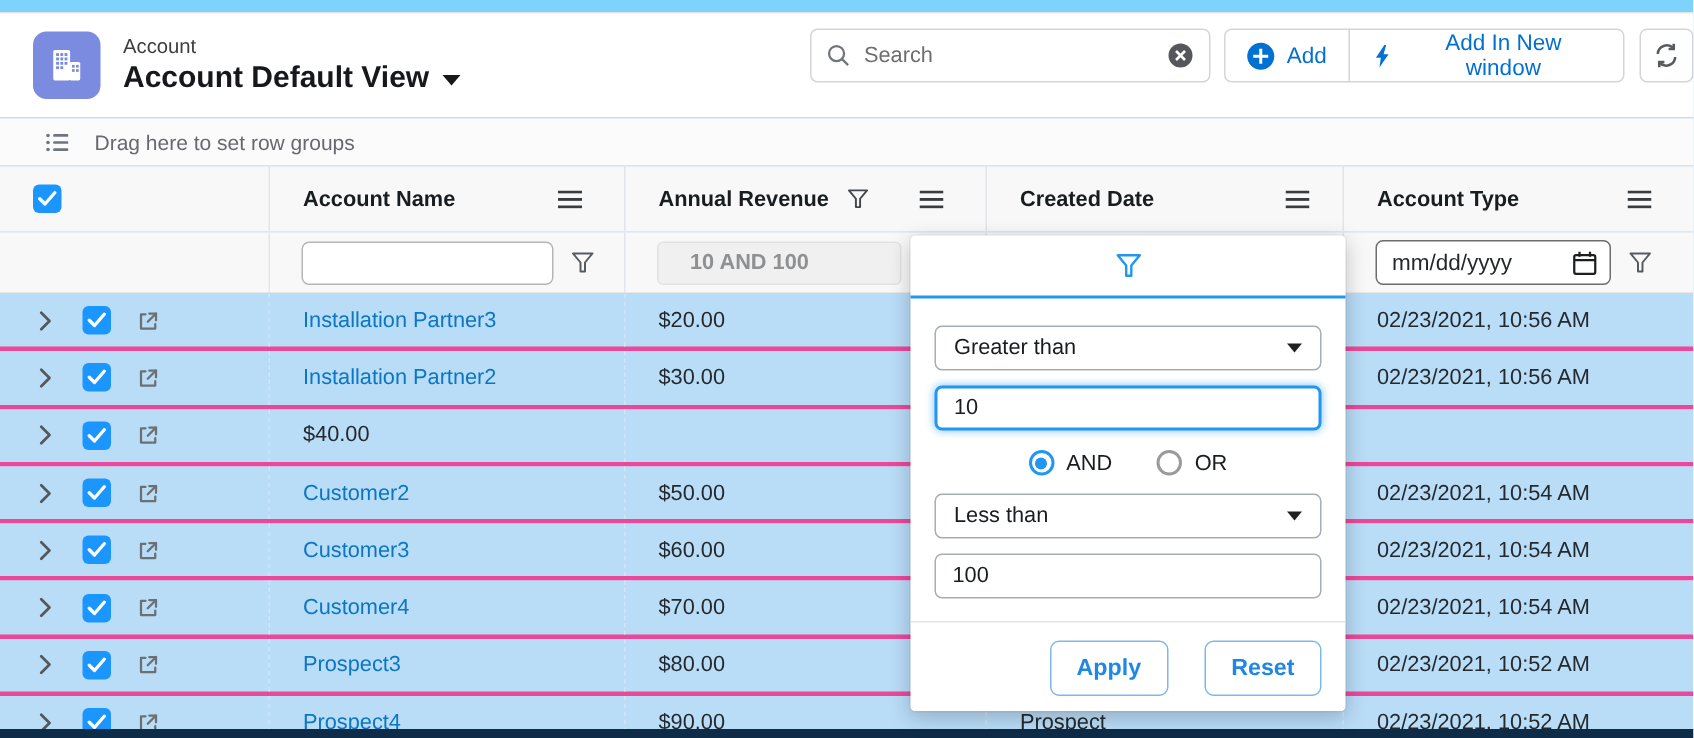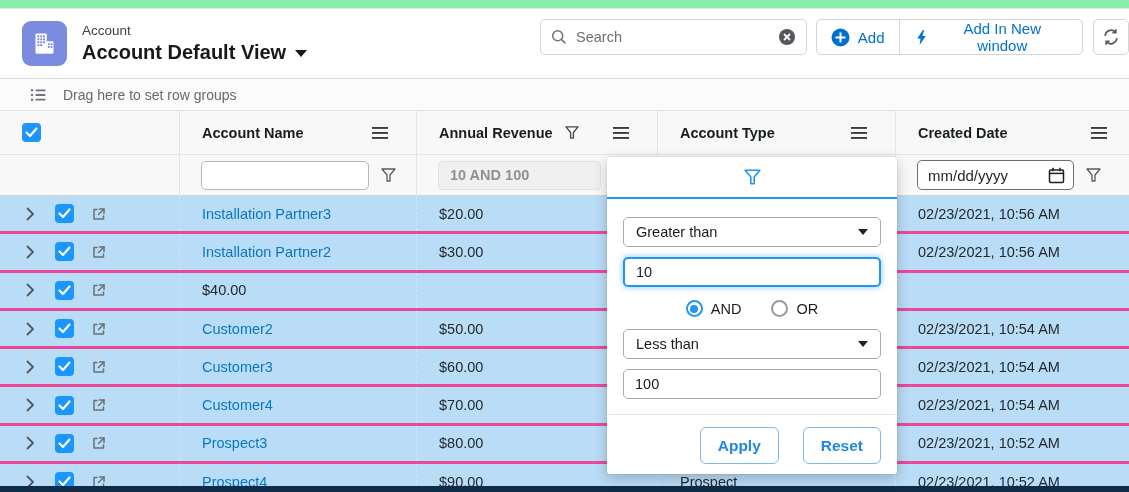--- a/index.html
+++ b/index.html
@@ -1,18 +1,18 @@
 <!DOCTYPE html>
 <html><head>
 <meta charset="utf-8">
 <style>
   * { margin:0; padding:0; box-sizing:border-box; }
   html,body { width:1129px; height:492px; background:#fff; overflow:hidden;
     font-family:"Liberation Sans", sans-serif; }
-  #screen { position:relative; width:1129px; height:349px; background:#86efac; }
+  #screen { position:relative; width:1129px; height:349px; background:#7dd3fc; }
 
   
   .app-header { position:absolute; left:0; top:8px; width:1129px; height:71px;
     background:#fff; border-top:1px solid #e4e4e4; border-bottom:1px solid #d8d8d8;
     display:flex; align-items:center; }
   .entity { display:flex; align-items:center; margin-left:22px; }
   .entity-icon { width:45px; height:45px; border-radius:9px; background:#7a8be0;
     display:flex; align-items:center; justify-content:center; }
   .entity-text { margin-left:15px; }
   .entity-label { font-size:13.5px; color:#3e3e3c; line-height:17px; }
@@ -58,21 +58,21 @@
   .fcell:last-child { border-right:none;justify-content:space-between; }
 
   .checkbox { width:19px; height:19px; border-radius:4px; background:#1b96ff;
     display:flex; align-items:center; justify-content:center; cursor:pointer; }
   .head-checkbox { margin-left:0px; }
 
   .text-filter-input { width:168px; height:29px; border:1px solid #b6b6b6; border-radius:5px;
     background:#fff; outline:none; font-size:14px; padding:0 8px; font-family:"Liberation Sans", sans-serif; }
   .filter-funnel { margin-left:auto; margin-right:6px; }
   .summary-box { width:163px; height:29px; background:#f0f0f0; border:1px solid #e2e2e2; border-radius:4px;
-    font-size:14.5px; font-weight:bold; color:#8f9092; display:flex; align-items:center; padding-left:11px; }
+    font-size:14.5px; font-weight:bold; color:#8f9092; display:flex; align-items:center; padding-left:21px; }
   .date-input { width:157px; height:30px; border:1px solid #6d6d6d; border-radius:5px; background:#fff;
     display:flex; align-items:center; padding:0 8px 0 10px; cursor:text; }
   .date-text { width:92px; overflow:hidden; white-space:nowrap; font-size:15px; color:#24292e; }
   .date-input svg { margin-left:auto; }
 
   .rows-viewport { position:absolute; left:0; top:196px; width:1129px; height:290px; overflow:hidden; background:#fff; }
   .grid-row { width:1129px; height:38.3px; background:#b9dcf7; border-bottom:3px solid #ec4899; }
   .cell { display:flex; align-items:center; border-right:1px dashed #cfe6f8; overflow:hidden; }
   .cell:last-child { border-right:none; }
   .cell.controls { padding-left:26px; }
@@ -222,30 +222,30 @@
       <svg class="head-funnel" width="14" height="13" viewBox="0 0 15 14" fill="none" stroke="#44484c" stroke-width="1.4" stroke-linejoin="round">
         <path d="M1 1 h13 l-5 6 v6 h-3 V7 Z"></path>
       </svg>
       <svg class="menu-icon" width="16" height="12" viewBox="0 0 16 12" fill="#393d40">
         <rect y="0" width="16" height="1.9"></rect>
           <rect y="5" width="16" height="1.9"></rect>
           <rect y="10" width="16" height="1.9"></rect>
       </svg>
     </div>
     <div class="hcell">
-      <span class="hlabel">Account Type</span>
-      <svg class="menu-icon" width="16" height="12" viewBox="0 0 16 12" fill="#393d40">
+      <span class="hlabel">Created Date</span>
+      <svg class="menu-icon" width="16" height="12" viewBox="0 0 16 12" fill="#393d40" style="margin-right:22px;">
         <rect y="0" width="16" height="1.9"></rect>
           <rect y="5" width="16" height="1.9"></rect>
           <rect y="10" width="16" height="1.9"></rect>
       </svg>
     </div>
     <div class="hcell">
-      <span class="hlabel">Created Date</span>
-      <svg class="menu-icon" width="16" height="12" viewBox="0 0 16 12" fill="#393d40" style="margin-right:22px;">
+      <span class="hlabel">Account Type</span>
+      <svg class="menu-icon" width="16" height="12" viewBox="0 0 16 12" fill="#393d40">
         <rect y="0" width="16" height="1.9"></rect>
           <rect y="5" width="16" height="1.9"></rect>
           <rect y="10" width="16" height="1.9"></rect>
       </svg>
     </div>
   </div>
 
   <div class="grid-filter">
     <div class="fcell"></div>
     <div class="fcell">

